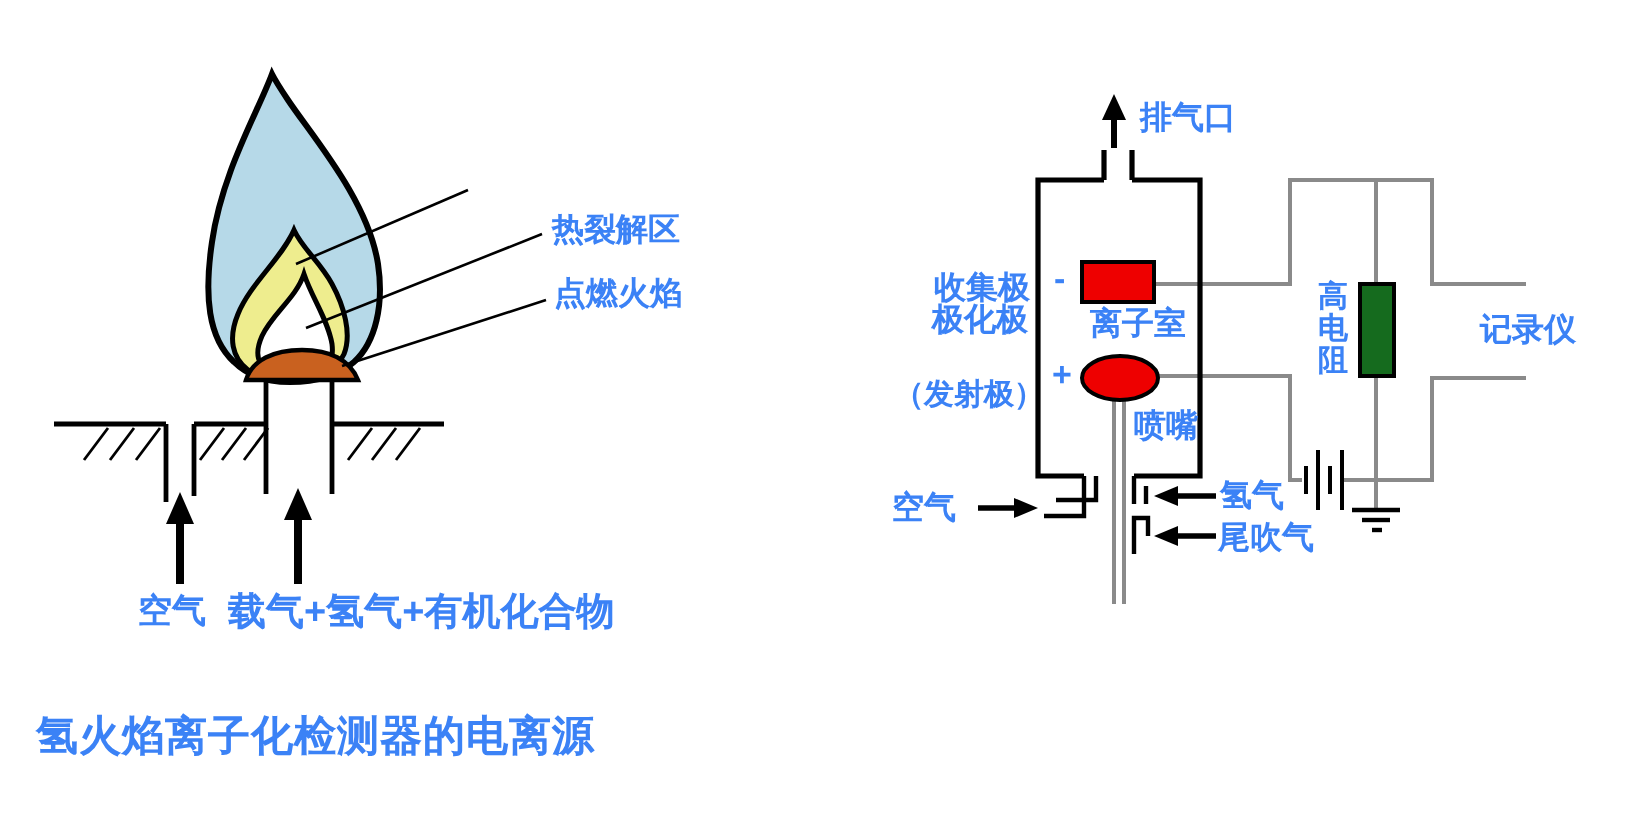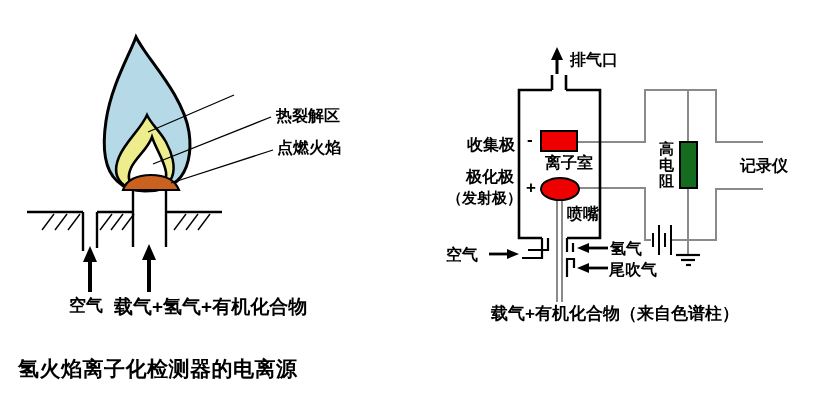--- a/index.html
+++ b/index.html
@@ -1,19 +1,19 @@
 <!DOCTYPE html>
 <html><head>
 <meta charset="utf-8">
 <style>
   html,body{margin:0;padding:0;background:#fff;}
   .canvas{position:relative;width:818px;height:410px;background:#ffffff;overflow:hidden;
           font-family:"Liberation Sans",sans-serif;}
   svg{position:absolute;left:0;top:0;}
-  .lbl{position:absolute;white-space:nowrap;color:#000000;font-weight:bold;line-height:1.1;
+  .lbl{position:absolute;white-space:nowrap;color:#3b82f6;font-weight:bold;line-height:1.1;
        font-family:"Liberation Sans",sans-serif;}
   .fs15{font-size:15px;} .fs16{font-size:16px;} .fs17{font-size:17px;} .fs18{font-size:19px;}
   .caption{font-size:21px;font-weight:bold;letter-spacing:0.5px;}
   .vert{width:17px;white-space:normal;word-break:break-all;line-height:1.05;text-align:center;}
   .blk{stroke:#000;fill:none;}
   .thin{stroke-width:1.3;} 
 </style>
 </head>
 <body>
 
@@ -125,26 +125,25 @@
   </svg>
 
   <div class="lbl fs16" style="left:276px;top:107px">热裂解区</div>
   <div class="lbl fs16" style="left:277px;top:139px">点燃火焰</div>
   <div class="lbl fs17" style="left:69px;top:297px">空气</div>
   <div class="lbl fs18" style="left:114px;top:297px">载气+氢气+有机化合物</div>
   <div class="lbl caption" style="left:18px;top:357px">氢火焰离子化检测器的电离源</div>
 
   <div class="lbl fs16" style="left:570px;top:51px">排气口</div>
   <div class="lbl fs16" style="left:467px;top:136px">收集极</div>
-  <div class="lbl fs16" style="left:466px;top:168px">极化极</div>
+  <div class="lbl fs16" style="left:466px;top:152px">极化极</div>
   <div class="lbl fs15" style="left:447px;top:190px">（发射极）</div>
   <div class="lbl fs17" style="left:527px;top:131px">-</div>
   <div class="lbl fs16" style="left:545px;top:154px">离子室</div>
   <div class="lbl fs17" style="left:526px;top:179px">+</div>
   <div class="lbl fs16" style="left:567px;top:205px">喷嘴</div>
   <div class="lbl fs15 vert" style="left:658px;top:141px">高电阻</div>
   <div class="lbl fs16" style="left:740px;top:157px">记录仪</div>
   <div class="lbl fs16" style="left:446px;top:246px">空气</div>
   <div class="lbl fs16" style="left:610px;top:240px">氢气</div>
   <div class="lbl fs16" style="left:609px;top:261px">尾吹气</div>
-  <div class="lbl fs17" style="left:491px;top:305px">载气+有机化合物（来自色谱柱）</div>
 
 </div>
 
 </body></html>

